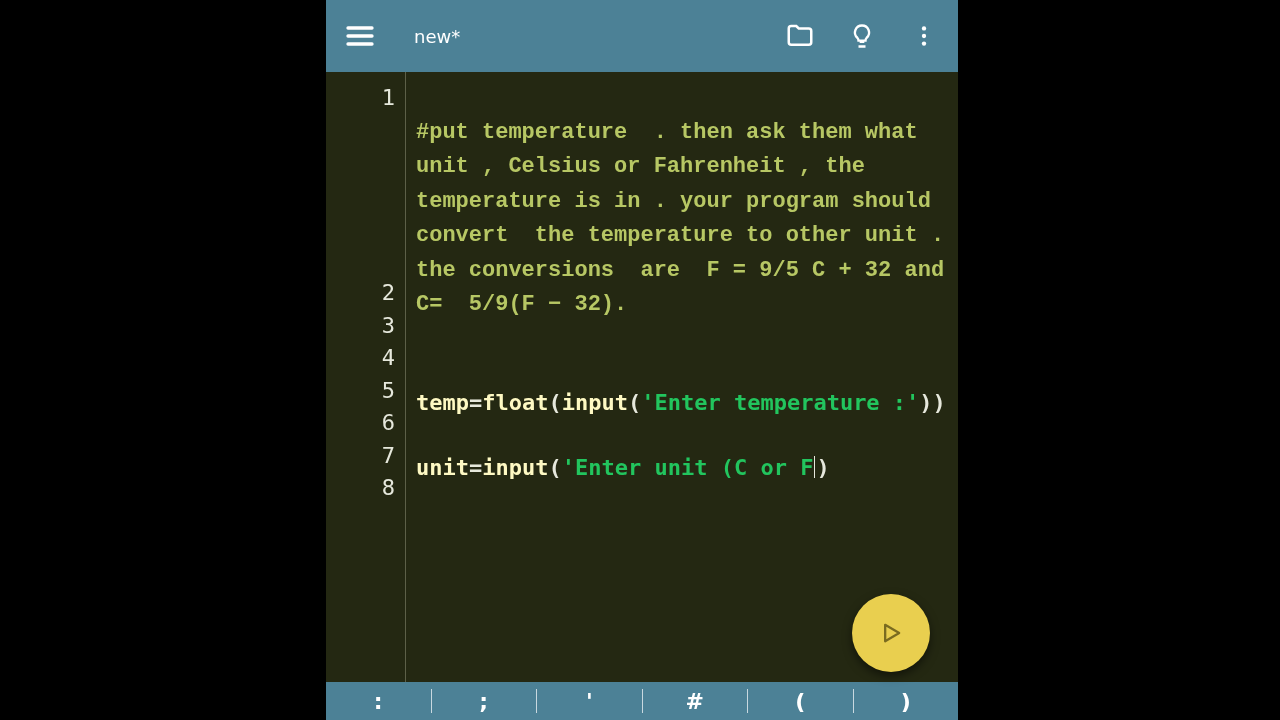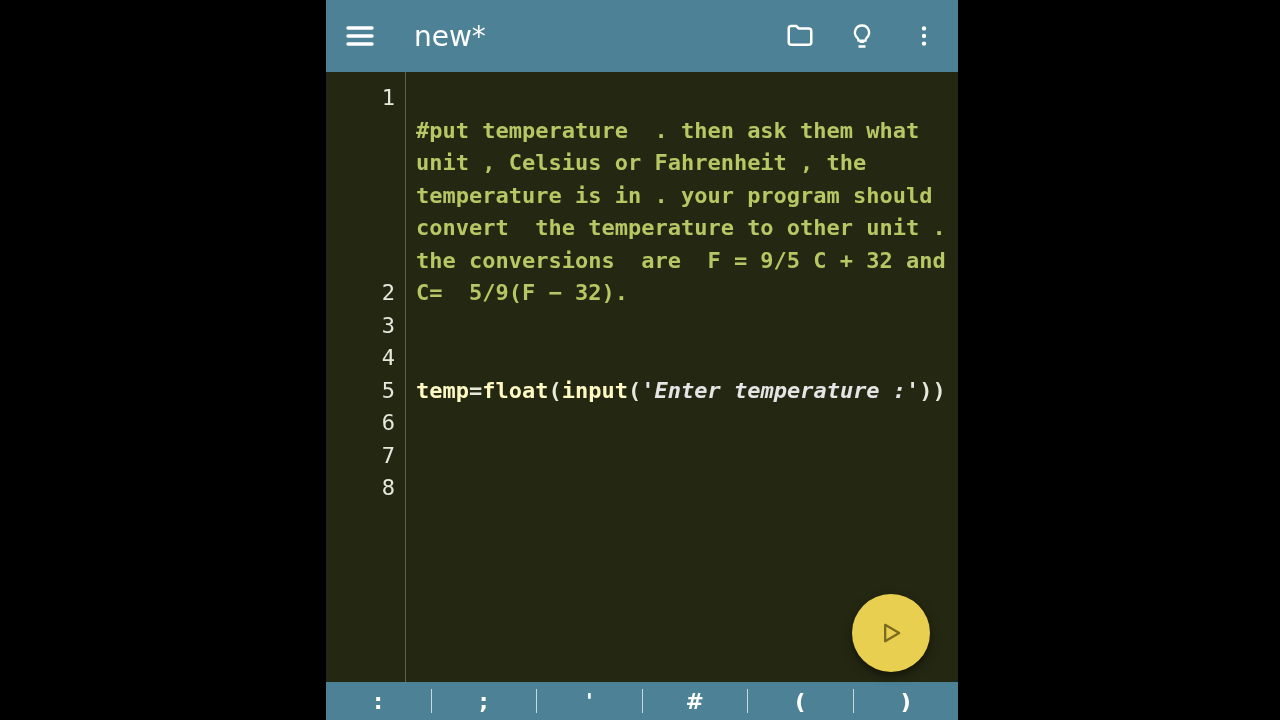--- a/index.html
+++ b/index.html
@@ -16,21 +16,21 @@
   }
   .appbar {
     height: 72px;
     background: #4c8196;
     display: flex;
     align-items: center;
     padding: 0 14px;
     gap: 22px;
     color: #fff;
   }
-  .appbar .title { flex: 1; font-size: 28px; font-weight: 500; margin-left: 12px; }
+  .appbar .title { flex: 1; font-size: 18px; font-weight: 500; margin-left: 12px; }
   .appbar svg { display: block; }
   .icon-btn { width: 40px; height: 40px; display: flex; align-items: center; justify-content: center; cursor: pointer; }
   .editor {
     flex: 1;
     display: flex;
     font-family: "DejaVu Sans Mono", monospace;
     font-size: 22px;
     line-height: 32.5px;
     position: relative;
   }
@@ -43,24 +43,24 @@
     border-right: 1px solid #5d6048;
   }
   .code {
     flex: 1;
     padding: 10px 10px 0 10px;
     color: #e6e8dc;
     white-space: pre-wrap;
     word-break: break-word;
     font-weight: 600;
   }
-  .code .comment { color: #b7c764; }
+  .code .comment { color: #b7c764; font-family: Liberation Mono, monospace; }
   .code .ident { color: #fef9c3; }
   .code .builtin { color: #fef9c3; }
-  .code .string { color: #e5e5e5; font-style: italic; }
+  .code .string { color: #22c55e; }
   .code .punct { color: #e6e8dc; }
   .code .line-wrap { display: block; }
   .fab {
     position: absolute;
     right: 28px;
     bottom: 10px;
     width: 78px;
     height: 78px;
     border-radius: 50%;
     background: #e9cf4f;
@@ -135,20 +135,21 @@
       <div>3</div>
       <div>4</div>
       <div>5</div>
       <div>6</div>
       <div>7</div>
       <div>8</div>
     </div>
     <div class="code">
 <span class="line-wrap"><span class="comment">#put temperature  . then ask them what unit , Celsius or Fahrenheit , the temperature is in . your program should convert  the temperature to other unit . the conversions  are  F = 9/5 C + 32 and  C=  5/9(F − 32).</span></span>
 <span class="line-wrap">&nbsp;</span><span class="line-wrap"><span class="ident">temp</span><span class="punct">=</span><span class="builtin">float</span><span class="punct">(</span><span class="builtin">input</span><span class="punct">(</span><span class="string">'Enter temperature :'</span><span class="punct">)</span><span class="punct">)</span></span>
+<span class="line-wrap"><span class="ident">unit</span><span class="punct">=</span><span class="builtin">input</span><span class="punct">(</span><span class="string">'Enter unit (C or F</span><span class="cursor-bar"></span><span class="punct">)</span></span>
     </div>
 
     <div class="fab">
       <svg width="28" height="28" viewBox="0 0 24 24" fill="none" stroke="#7a6b20" stroke-width="2" stroke-linejoin="round" stroke-linecap="round">
         <polygon points="7,5 19,12 7,19"></polygon>
       </svg>
     </div>
   </div>
 
   <div class="keybar">

